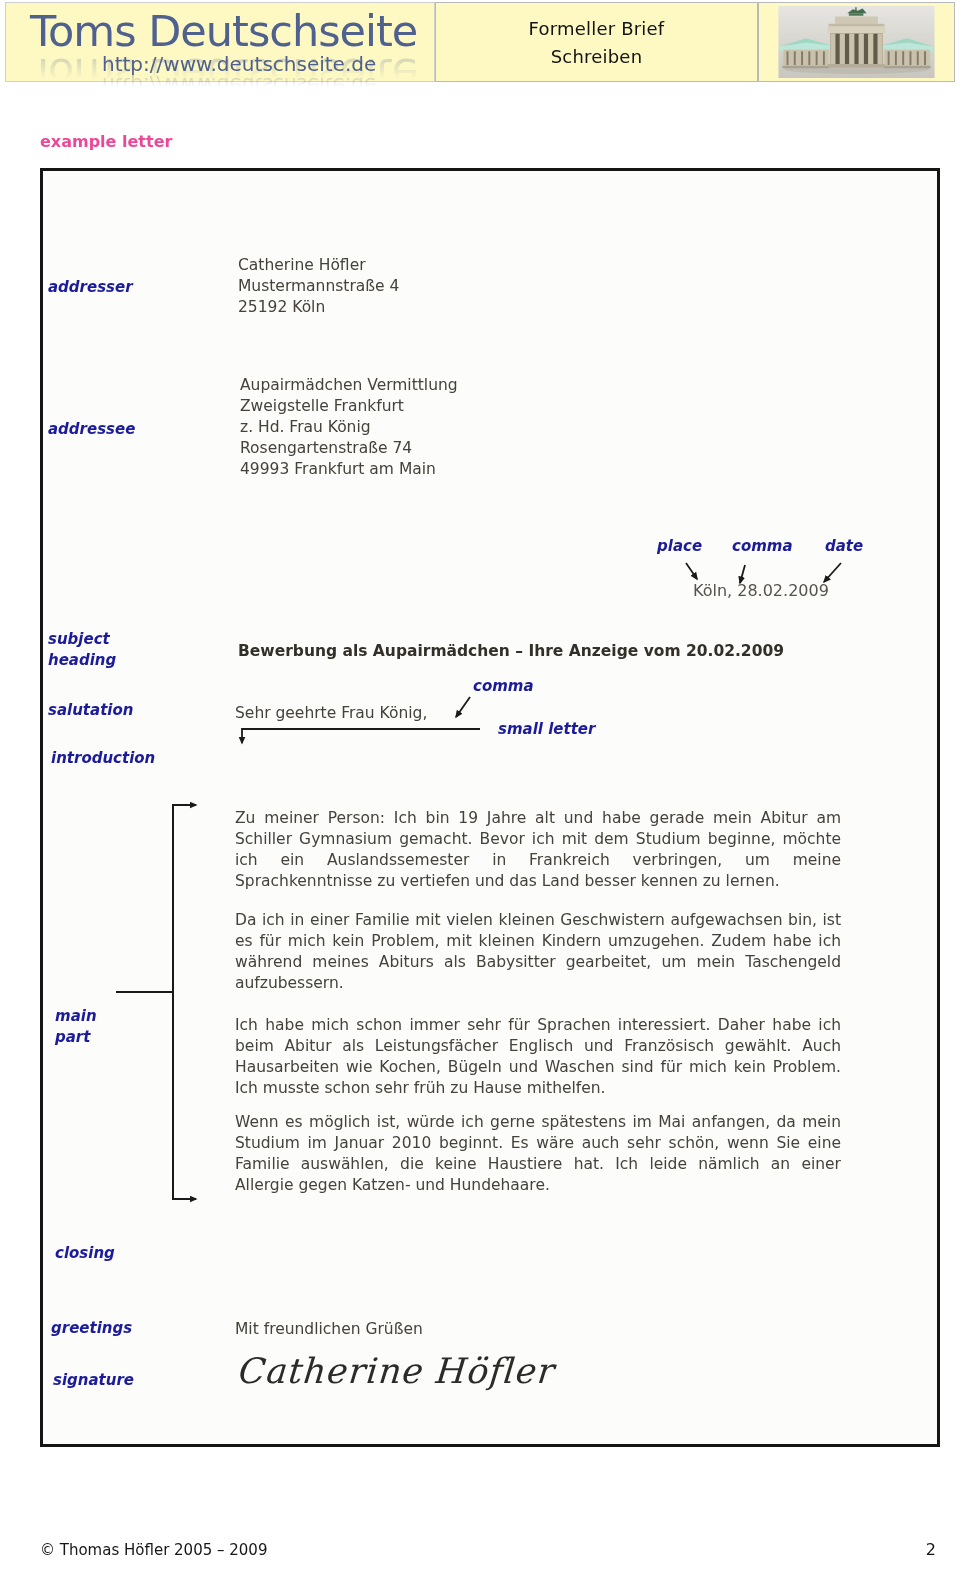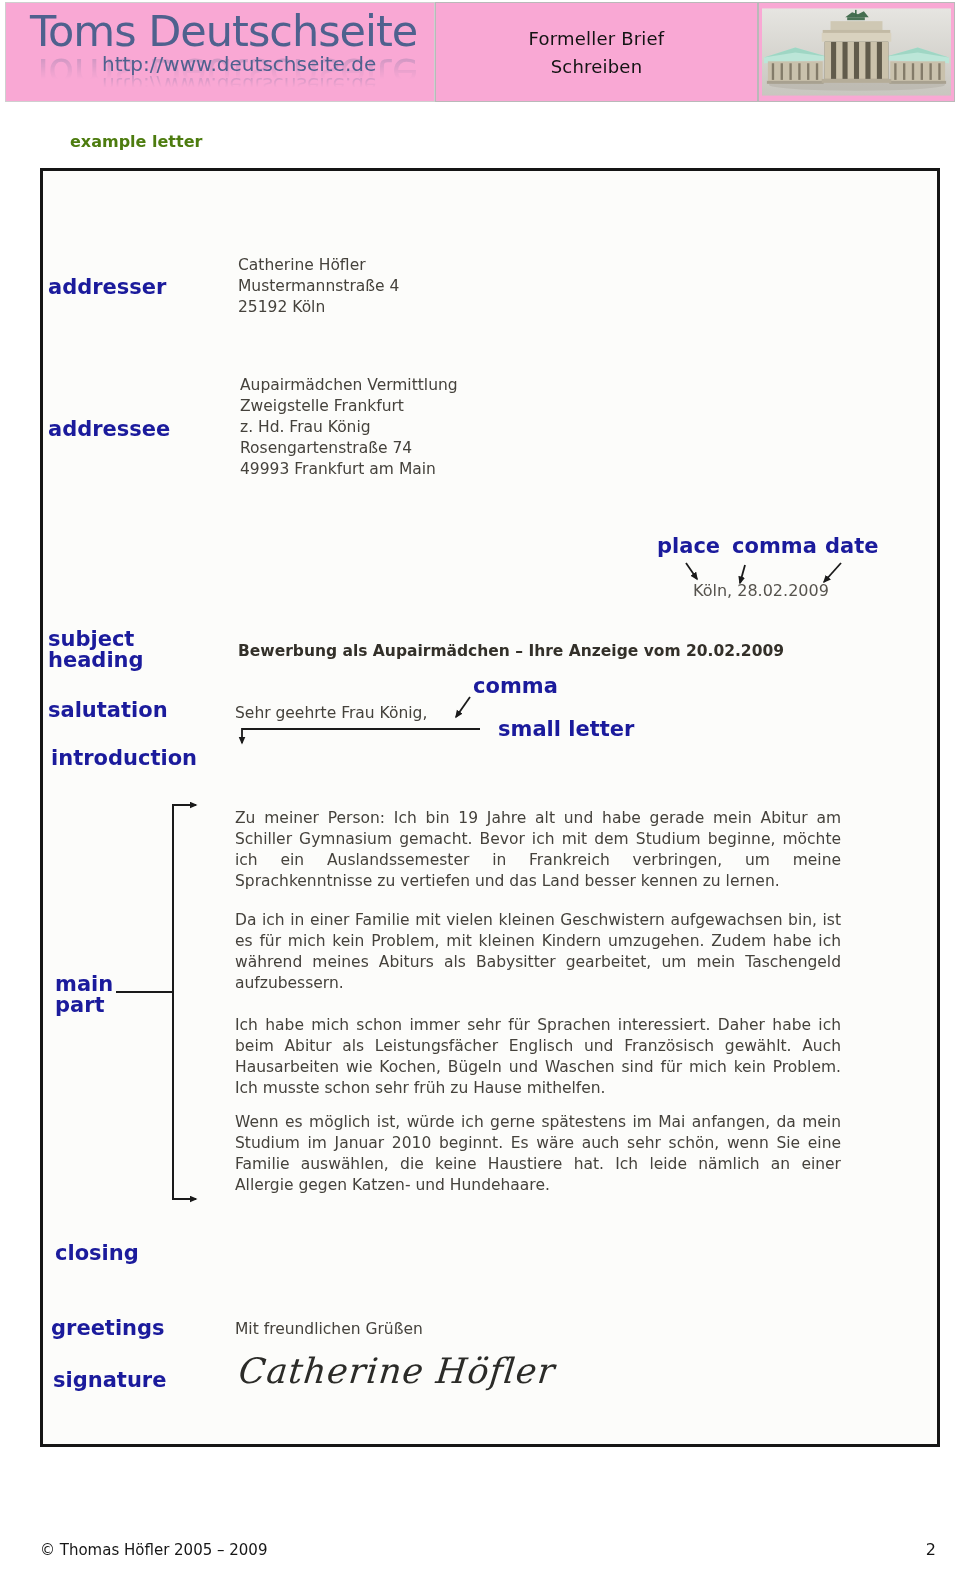--- a/index.html
+++ b/index.html
@@ -9,50 +9,50 @@
   }
   *{margin:0;padding:0;box-sizing:border-box;}
   html,body{background:#ffffff;}
   body{
     width:960px;height:1574px;position:relative;overflow:hidden;
     font-family:"DejaVu Sans","Liberation Sans",sans-serif;color:#111;
   }
   .page{position:absolute;inset:0;}
 
   
-  .hdr-cell{position:absolute;top:2px;height:100px;background:#f9a8d4;border:1px solid #b9b9b9;}
+  .hdr-cell{position:absolute;top:2px;height:80px;background:#fef9c3;border:1px solid #b9b9b9;}
   .hdr-logo{left:5px;width:430px;border-color:#cfcfcf;}
   .hdr-title{left:435px;width:323px;display:flex;flex-direction:column;align-items:center;justify-content:center;gap:7px;}
   .hdr-img{left:758px;width:197px;padding:3px;}
   .hdr-title .tl{font-size:18px;font-weight:normal;color:#141414;letter-spacing:.2px;}
 
   .logo-line{position:absolute;white-space:nowrap;color:var(--logo-slate);}
   .logo-line .refl{
     position:absolute;left:0;top:86%;transform:scaleY(-1);opacity:.42;
     -webkit-mask-image:linear-gradient(to top,rgba(0,0,0,.8) 0%,rgba(0,0,0,0) 60%);
             mask-image:linear-gradient(to top,rgba(0,0,0,.8) 0%,rgba(0,0,0,0) 60%);
   }
   .logo-main-line{left:24px;top:3px;font-size:43px;letter-spacing:-1px;}
   .logo-url-line{left:96px;top:49px;font-size:20px;letter-spacing:0;}
 
   .gate-svg{display:block;width:100%;height:100%;}
 
   
-  .section-heading{position:absolute;left:40px;top:132px;font-size:16px;font-weight:bold;color:#4d7c0f;margin-left:30px;}
+  .section-heading{position:absolute;left:40px;top:132px;font-size:16px;font-weight:bold;color:#ec4899;}
 
   
   .letter-box{
     position:absolute;left:40px;top:168px;width:900px;height:1279px;
     border:3px solid #151515;background:#fcfcfa;
   }
   .letter-box .inner{position:absolute;inset:0;}
 
   .lbl{
-    position:absolute;font-size:21px;font-weight:bold;line-height:21px;
-    color:var(--annotation-blue);white-space:nowrap;
+    position:absolute;font-size:15px;font-weight:bold;line-height:21px;
+    color:var(--annotation-blue);white-space:nowrap;font-style:italic;
   }
   .txt{
     position:absolute;font-size:15.5px;line-height:21px;color:var(--letter-text);white-space:nowrap;
   }
   .para{white-space:normal;width:606px;text-align:justify;}
   .subject-line{font-weight:bold;color:#333029;}
   .place-date{color:#56534d;}
   .signature-script{
     position:absolute;font-family:"DejaVu Serif","Liberation Serif",serif;
     font-style:italic;font-size:35px;color:#2b2b28;letter-spacing:1px;transform:skewX(-6deg);
@@ -156,21 +156,21 @@
       <div class="lbl" style="left:689px;top:365px">comma</div>
       <div class="lbl" style="left:782px;top:365px">date</div>
       <div class="lbl" style="left:5px;top:458px">
         <span style="display:block">subject</span>
         <span style="display:block">heading</span>
       </div>
       <div class="lbl" style="left:430px;top:505px">comma</div>
       <div class="lbl" style="left:5px;top:529px">salutation</div>
       <div class="lbl" style="left:455px;top:548px">small letter</div>
       <div class="lbl" style="left:8px;top:577px">introduction</div>
-      <div class="lbl" style="left:12px;top:803px">
+      <div class="lbl" style="left:12px;top:835px">
         <span style="display:block">main</span>
         <span style="display:block">part</span>
       </div>
       <div class="lbl" style="left:12px;top:1072px">closing</div>
       <div class="lbl" style="left:8px;top:1147px">greetings</div>
       <div class="lbl" style="left:10px;top:1199px">signature</div>
 
       <div class="txt" style="left:195px;top:84px">
         <span style="display:block">Catherine Höfler</span>
         <span style="display:block">Mustermannstraße 4</span>

